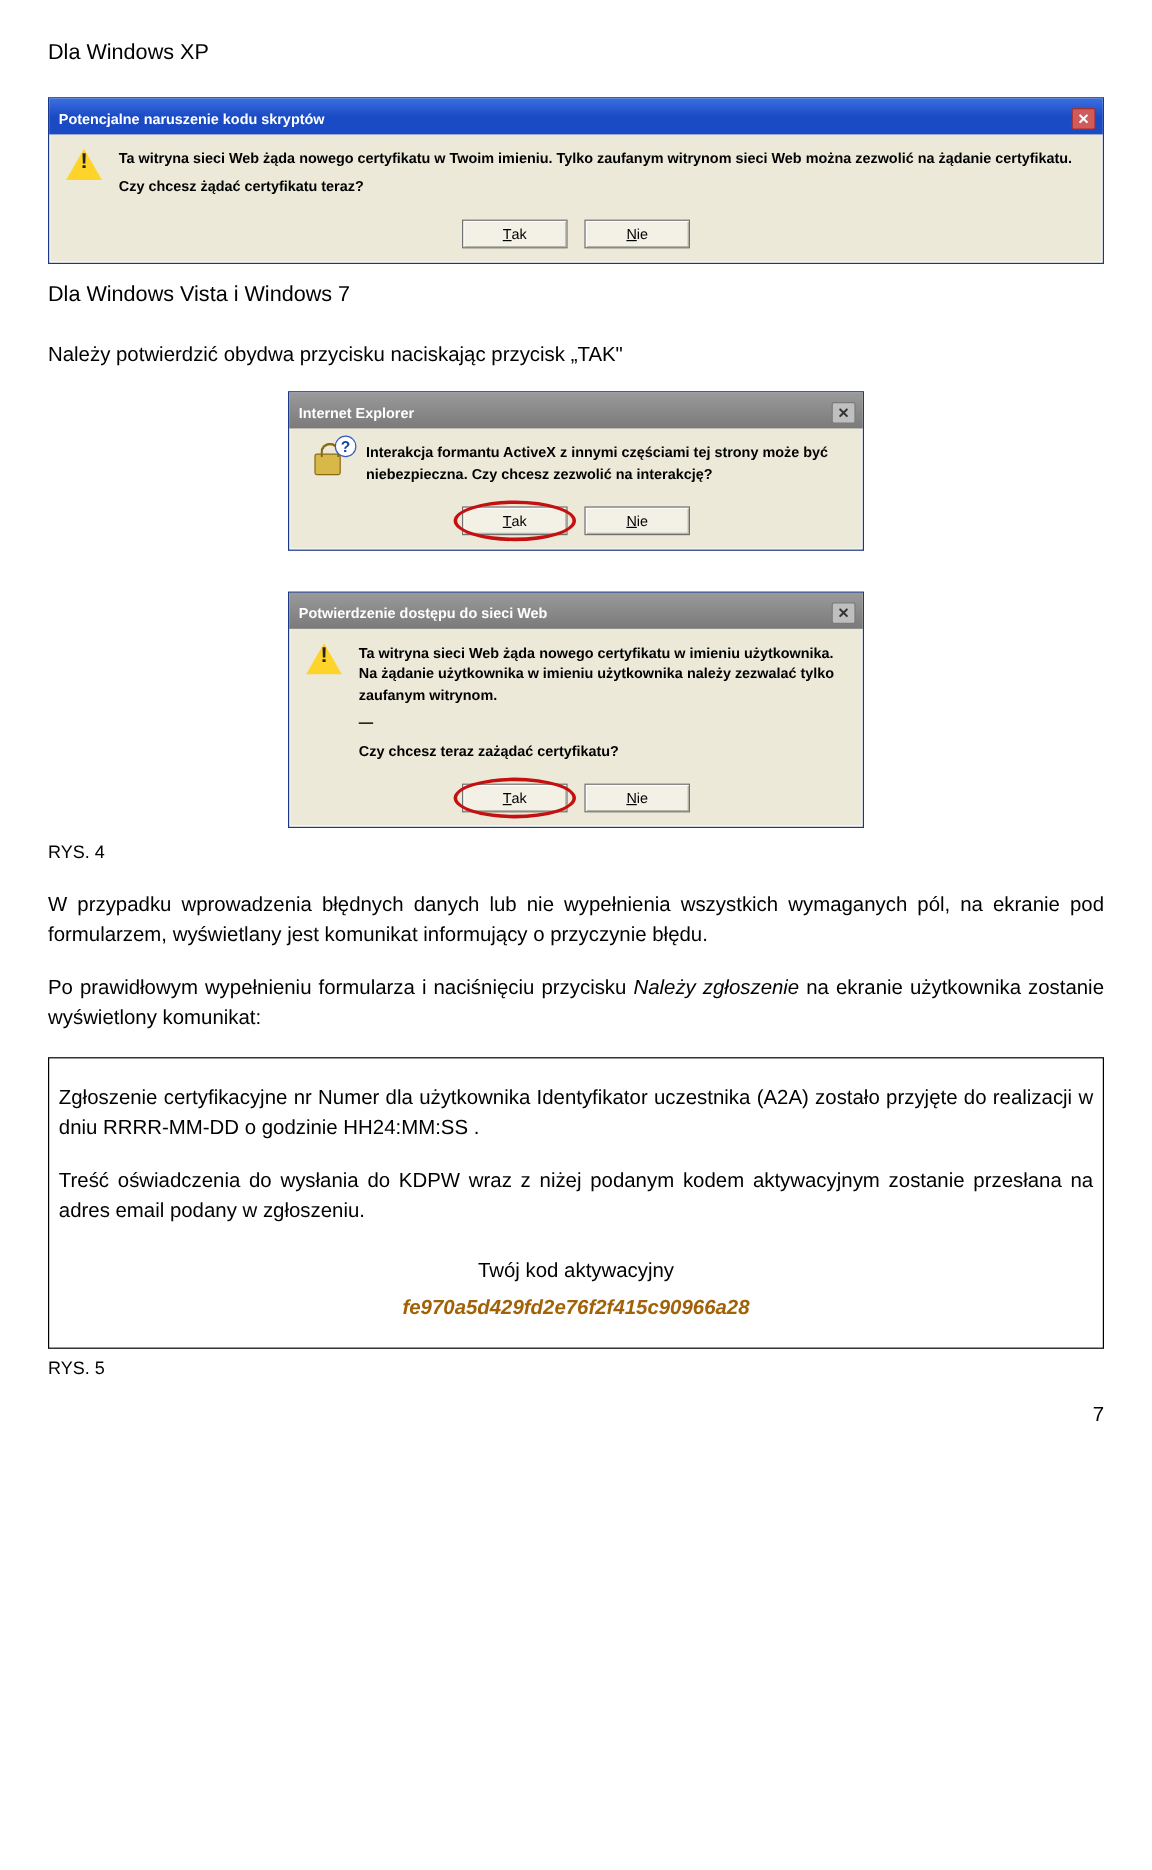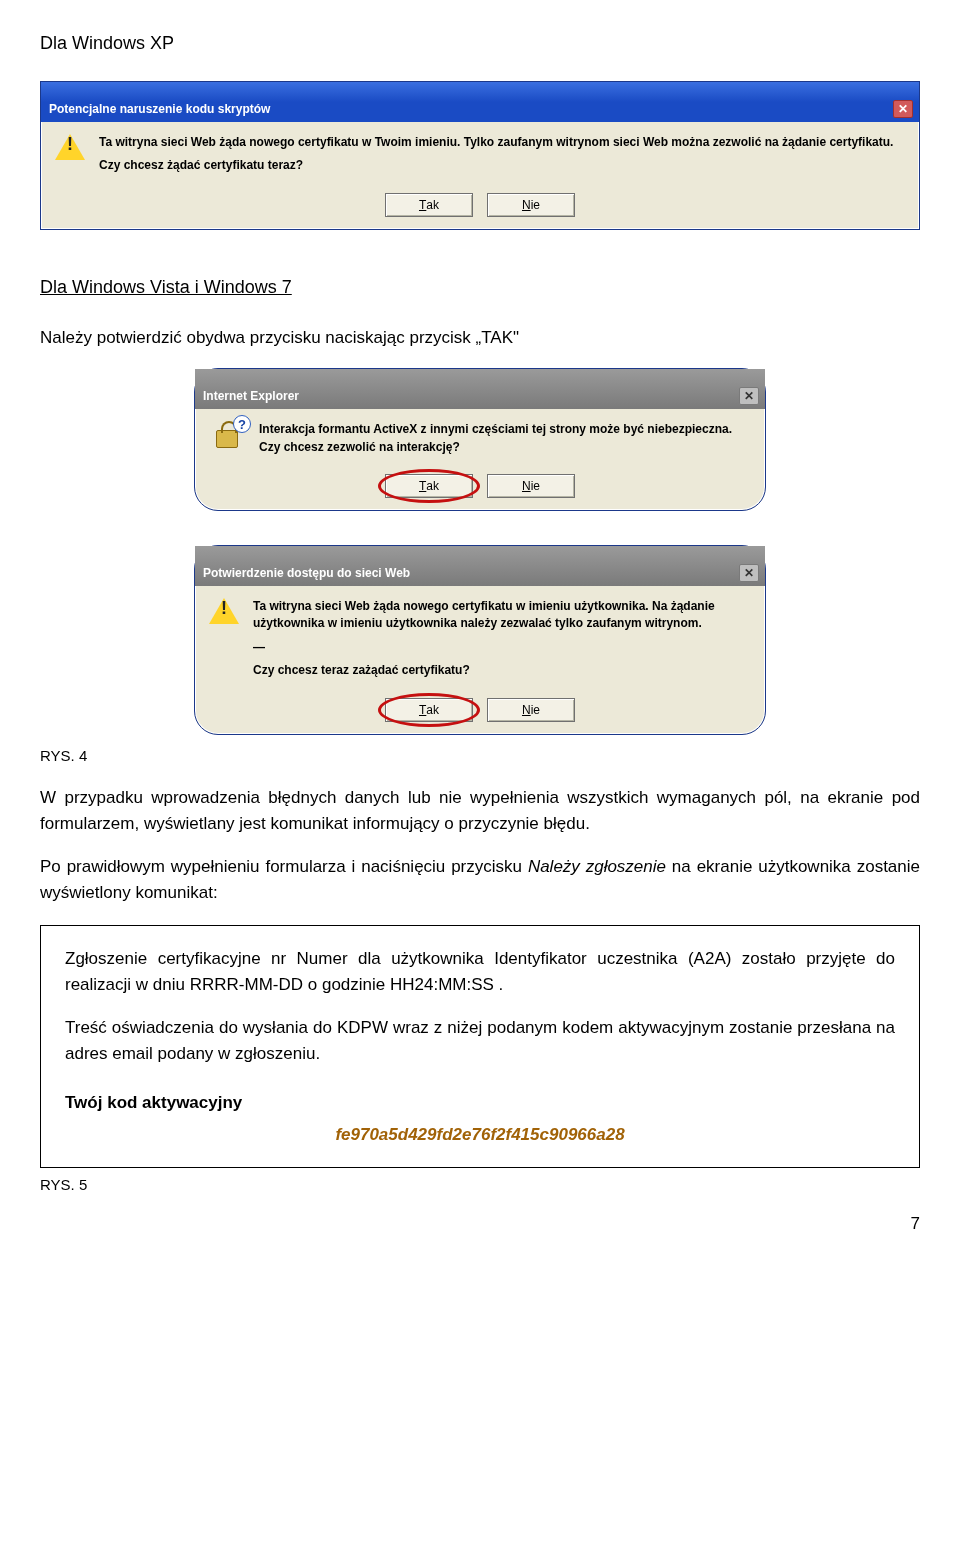--- a/index.html
+++ b/index.html
@@ -8,39 +8,39 @@
     margin: 0;
     padding: 30px 40px;
     background: #fff;
     color: #000;
     font-size: 17px;
     line-height: 1.5;
     width: 960px;
   }
   .doc-heading { font-size: 18px; margin: 0 0 24px 0; font-weight: 400; }
   .doc-para { margin: 18px 0; }
-  .spaced { margin-top: 44px; text-decoration: underline; }
+  .spaced { margin-top: 12px; }
   .caption { font-size: 15px; margin: 10px 0 14px 0; }
 
   
   .win-dialog {
     border: 1px solid #1b388a;
     background: #ece9d8;
     margin: 0 0 10px 0;
     font-family: Tahoma, sans-serif;
     font-size: 12px;
     color: #000;
     box-shadow: 0 0 0 1px #fff inset;
   }
   .win-dialog.wide { width: 100%; }
-  .win-dialog.narrow { width: 572px; margin-left: auto; margin-right: auto; border-radius: 24px; }
+  .win-dialog.narrow { width: 480px; margin-left: auto; margin-right: auto; }
 
   .titlebar {
     display: flex; align-items: center; justify-content: space-between;
-    padding: 18px 6px 4px 8px;
+    padding: 8px 6px 4px 8px;
     color: #fff; font-weight: 700; font-size: 12px;
     background: linear-gradient(180deg,#3a6fe0 0%,#1a4bc4 50%,#1a4bc4 100%);
   }
   .titlebar.gray {
     background: linear-gradient(180deg,#9a9a9a 0%,#7a7a7a 100%);
     color: #fff;
   }
   .titlebar .title-text { flex: 1; }
   .title-x {
     width: 20px; height: 18px; display: flex; align-items: center; justify-content: center;
@@ -101,29 +101,29 @@
   .lock-q .bubble {
     position: absolute; top: -6px; right: -6px;
     width: 18px; height: 18px; background: #fff; border: 1px solid #3060c0; border-radius: 50%;
     display: flex; align-items: center; justify-content: center;
     color: #1844a5; font-weight: 700; font-size: 13px;
   }
 
   
   .result-box {
     border: 1px solid #000;
-    padding: 20px 24px;
+    padding: 20px 8px;
     margin: 20px 0;
   }
   .code-line {
     text-align: center; color: #a16207; font-style: italic; font-weight: 700;
     font-size: 17px; margin: 6px 0 0 0;
   }
   .kod-title {
-    font-weight: 700; margin: 24px 0 6px 0;
+    text-align: center; font-weight: 400; margin: 24px 0 6px 0;
   }
 
   .page-num { text-align: right; font-size: 17px; margin-top: 10px; }
 
   .dash-line { margin: 6px 0 0 0; }
 </style>
 </head>
 <body>
 
 <div class="doc-heading">Dla Windows XP</div>

